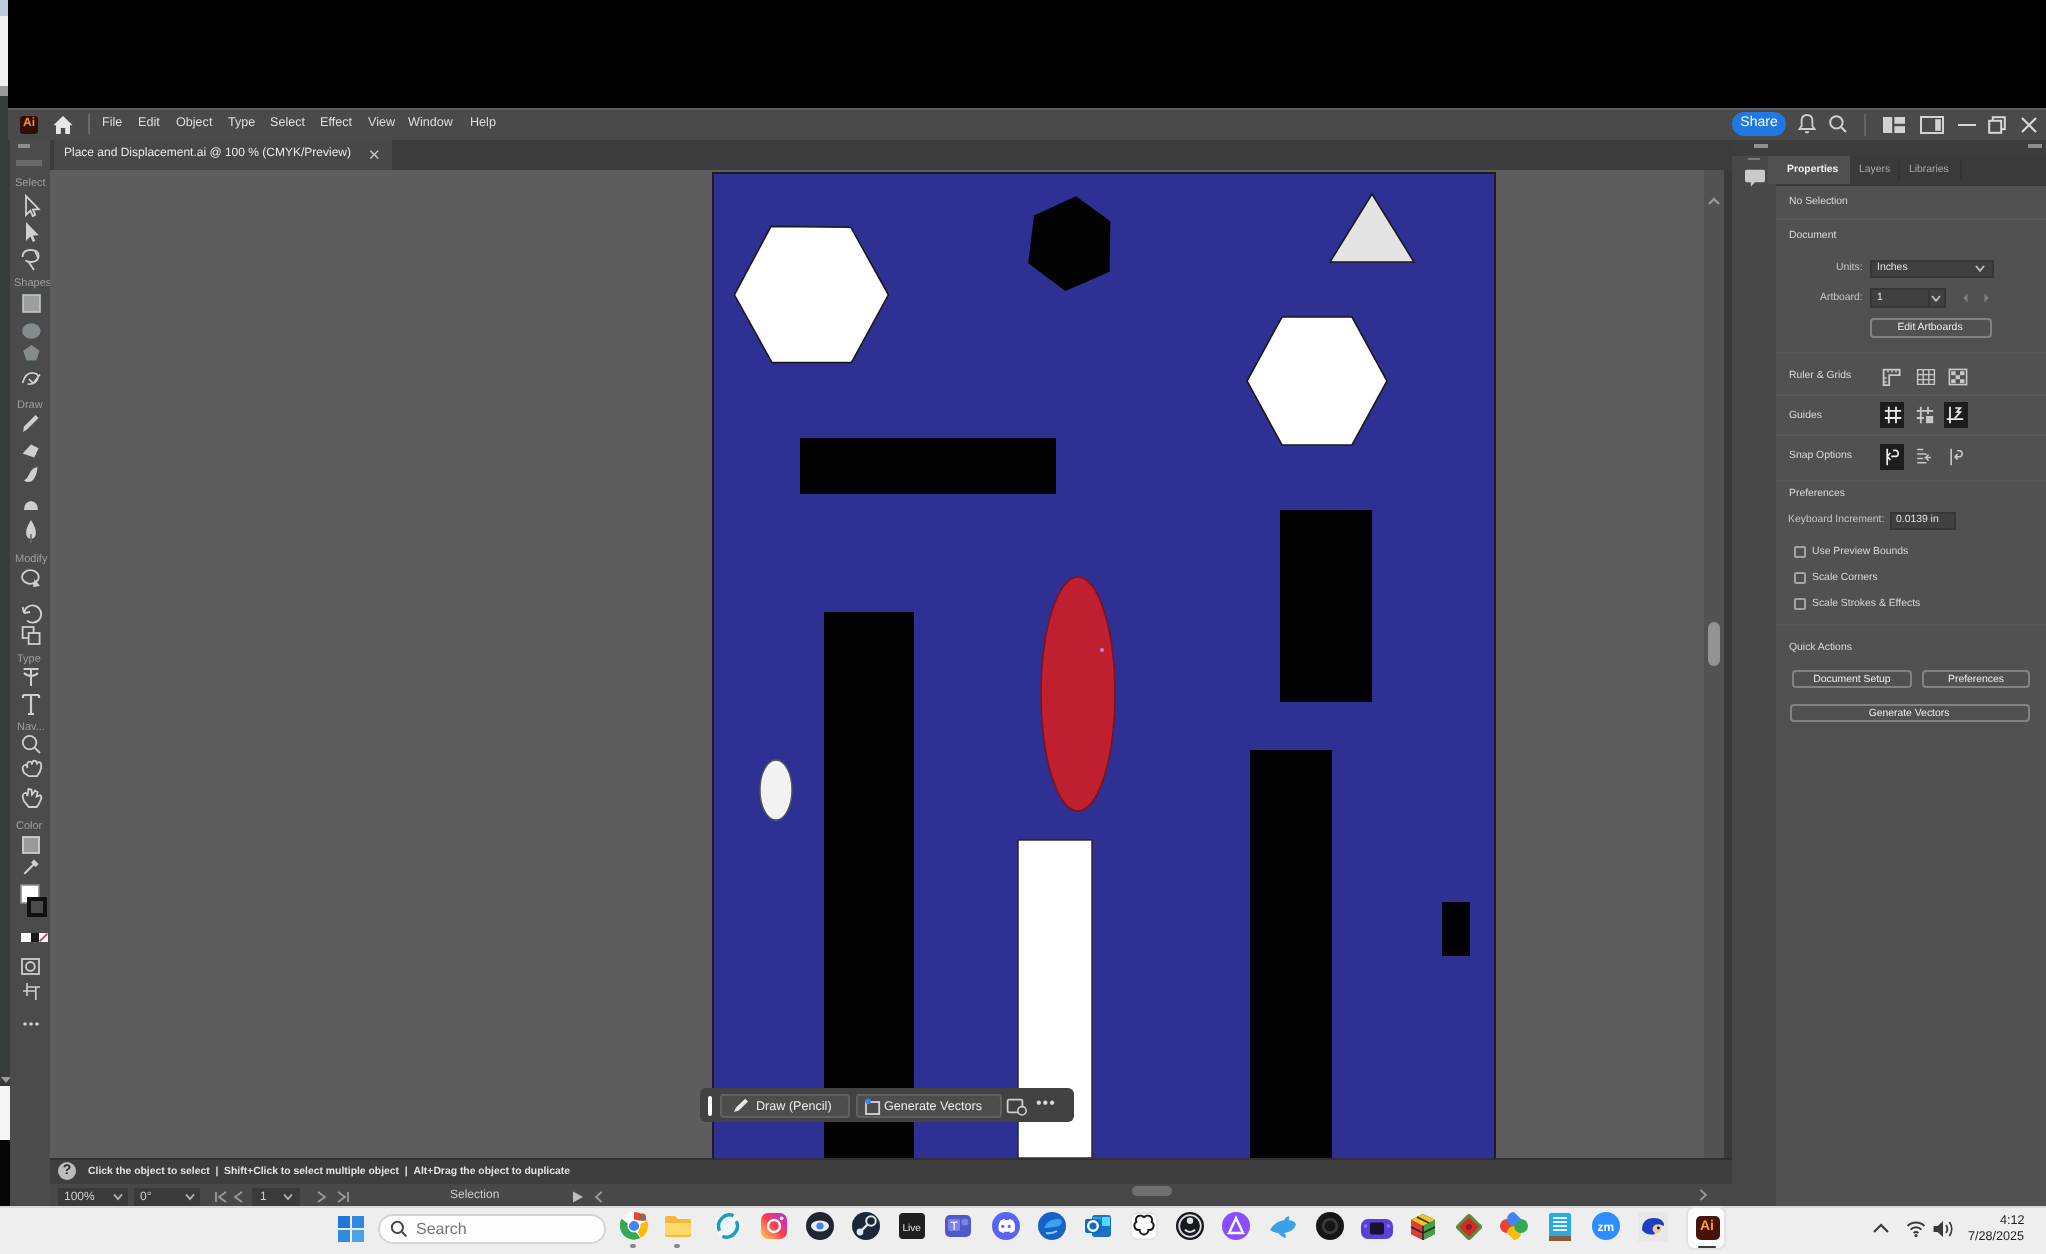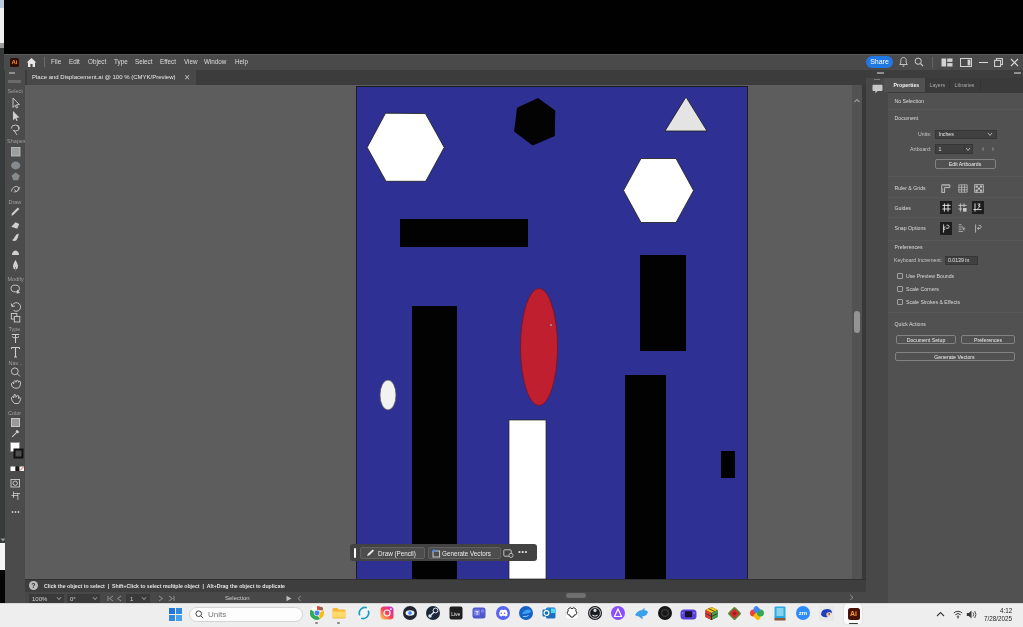--- a/index.html
+++ b/index.html
@@ -334,21 +334,21 @@
       <rect x="7" y="0" width="6" height="6" fill="#2f8ae0"></rect>
       <rect x="0" y="7" width="6" height="6" fill="#2f8ae0"></rect>
       <rect x="7" y="7" width="6" height="6" fill="#4aa3ea"></rect>
     </svg>
 
   <div class="abs" style="left:189px;top:607px;width:114px;height:15px;background:#fdfdfd;border:1px solid #d4d4d4;border-radius:8px;"></div>
   <svg class="abs" style="left:195px;top:610px;" width="9" height="9" viewBox="0 0 9 9">
       <circle cx="3.7" cy="3.7" r="2.8" fill="none" stroke="#454545" stroke-width="1"></circle>
       <line x1="5.9" y1="5.9" x2="8.2" y2="8.2" stroke="#454545" stroke-width="1"></line>
     </svg>
-  <div class="abs txt" style="left:208px;top:610px;font-size:8px;color:#757575;">Units</div>
+  <div class="abs txt" style="left:208px;top:610px;font-size:8px;color:#757575;">Search</div>
 
   <svg class="abs" style="left:310px;top:606px;" width="14" height="14" viewBox="0 0 14 14">
       <circle cx="7" cy="7" r="7" fill="#fff"></circle>
       <path d="M7 0 a7 7 0 0 1 6.4 4.2 L7 4.2 Z A7 7 0 0 1 7 0" fill="#ea4335"></path>
       <path d="M13.6 4.4 a7 7 0 0 1 -3.2 8.6 L7.8 7.2 Z" fill="#fbbc05"></path>
       <path d="M0.8 3.4 a7 7 0 0 0 9.4 9.6 L5.6 7 Z" fill="#34a853"></path>
       <circle cx="7" cy="7" r="2.9" fill="#4285f4" stroke="#fff" stroke-width="0.7"></circle>
       <circle cx="11.2" cy="2.6" r="1.8" fill="#8a6a50"></circle>
     </svg>
   <div class="abs" style="left:315px;top:621.5px;width:3px;height:2px;background:#8a8a8a;border-radius:1px;"></div>

